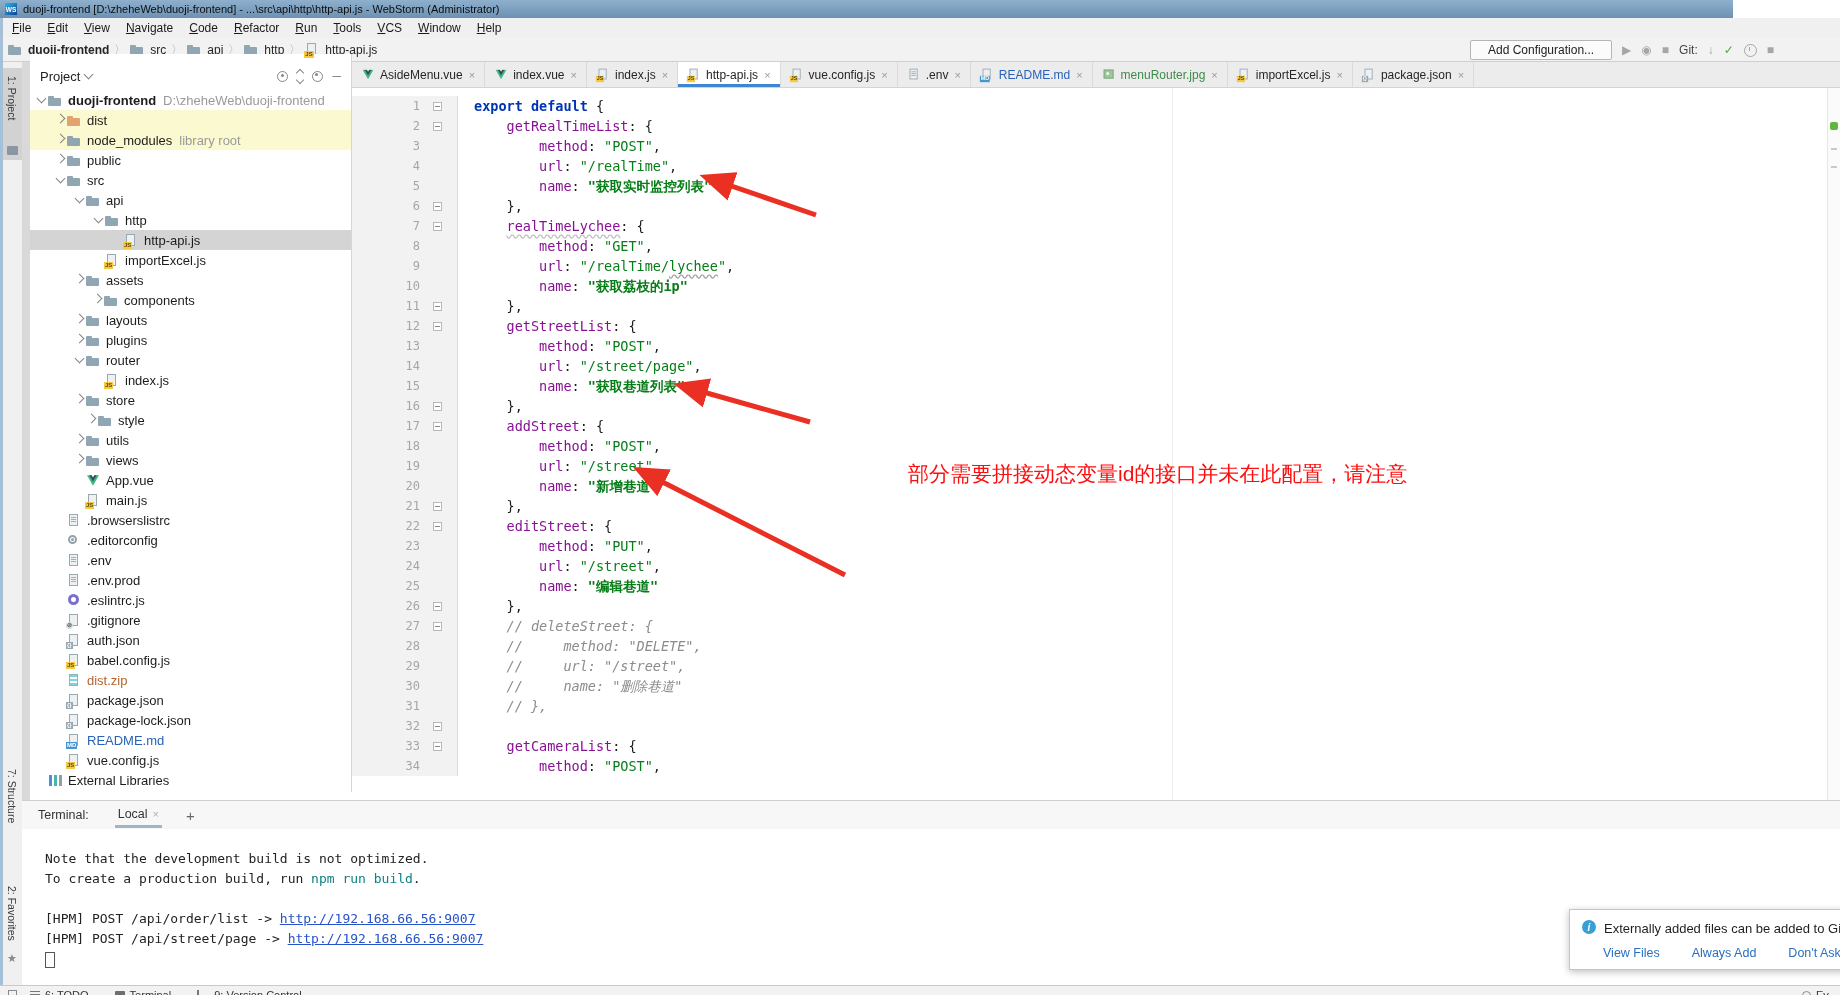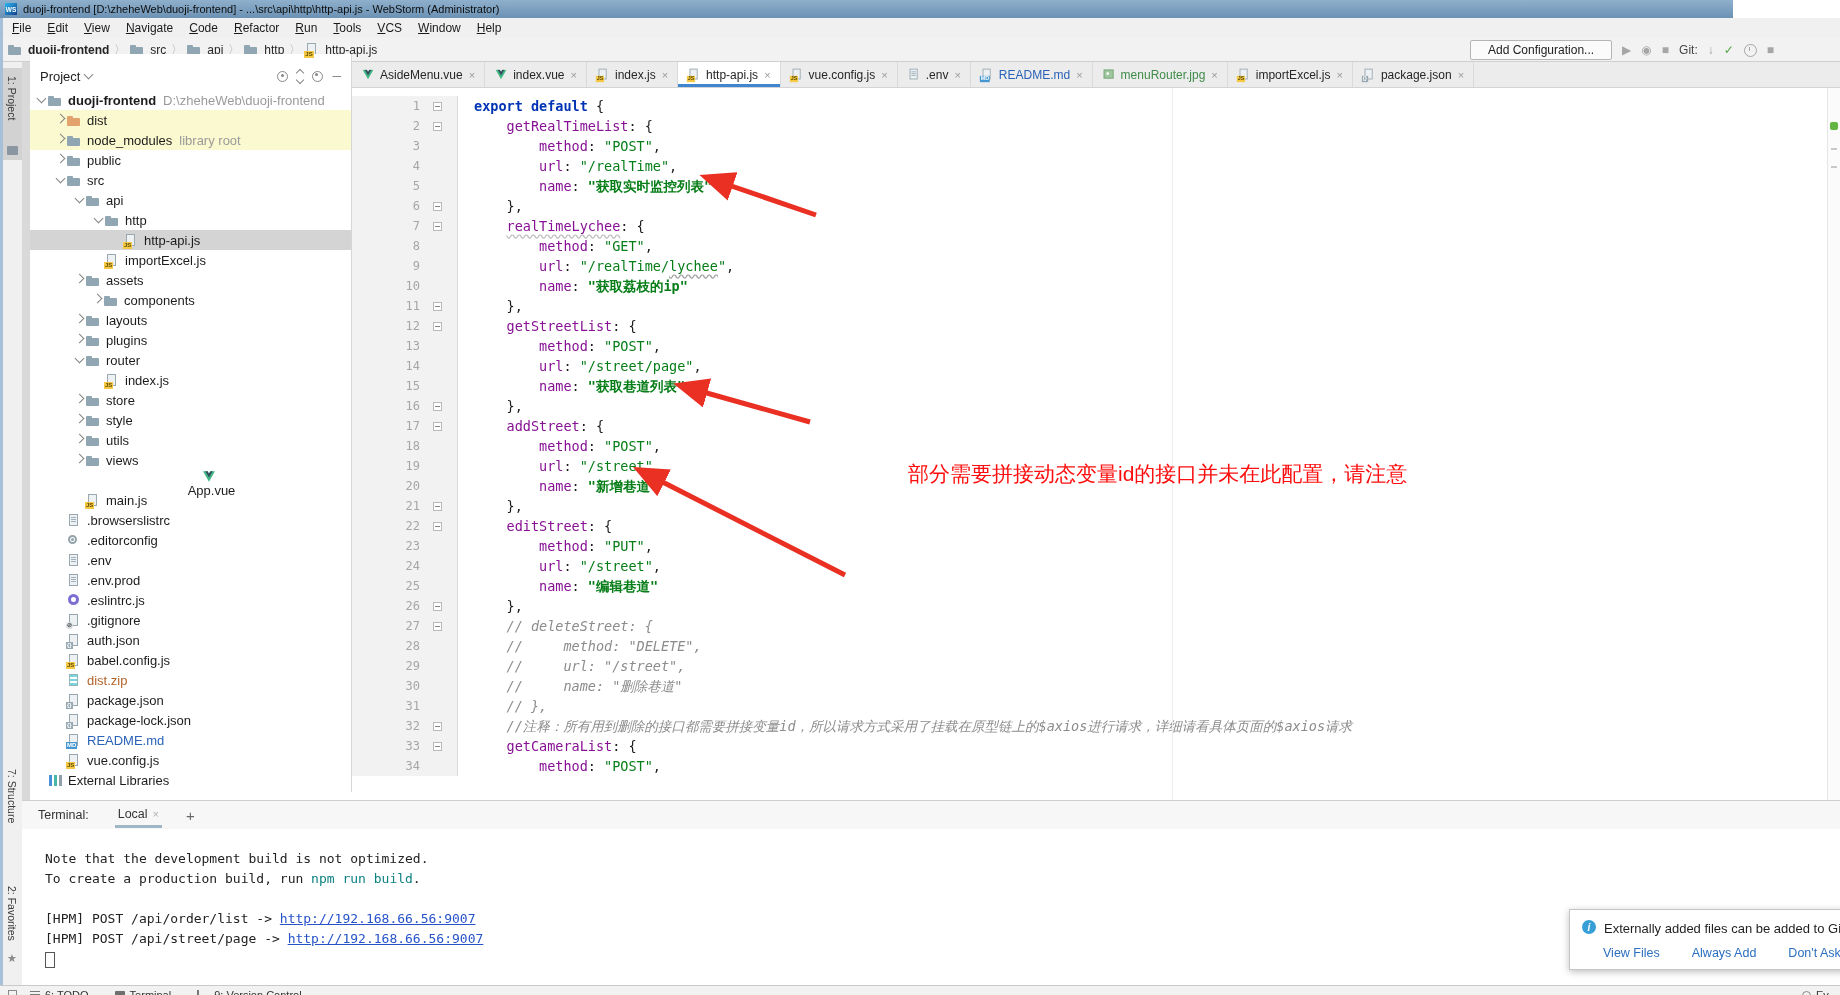--- a/index.html
+++ b/index.html
@@ -343,42 +343,42 @@
         </span>
         <span class="tlabel">index.js</span>
       </div>
       <div class="trow" style="padding-left: 42px;">
         <span class="chvbox">
           <span class="chv r"></span>
         </span>
         <span class="ic folder"></span>
         <span class="tlabel">store</span>
       </div>
-      <div class="trow" style="padding-left: 42px;">
+      <div class="trow" style="padding-left: 54px;">
         <span class="chvbox">
           <span class="chv r"></span>
         </span>
         <span class="ic folder"></span>
         <span class="tlabel">style</span>
       </div>
       <div class="trow" style="padding-left: 42px;">
         <span class="chvbox">
           <span class="chv r"></span>
         </span>
         <span class="ic folder"></span>
         <span class="tlabel">utils</span>
       </div>
       <div class="trow" style="padding-left: 42px;">
         <span class="chvbox">
           <span class="chv r"></span>
         </span>
         <span class="ic folder"></span>
         <span class="tlabel">views</span>
       </div>
-      <div class="trow" style="padding-left: 42px; flex-direction: column;">
+      <div class="trow" style="padding-left: 42px;">
         <span class="chvbox"></span>
         <span class="ic vue">
           <svg width="12" height="11" viewBox="0 0 261 226">
             <path fill="#41b883" d="M161 0 130 54 100 0H0l130 226L261 0Z"></path>
             <path fill="#34495e" d="M161 0l-31 54L100 0H52l78 135L209 0Z"></path>
           </svg>
         </span>
         <span class="tlabel">App.vue</span>
       </div>
       <div class="trow" style="padding-left: 42px;">
@@ -575,21 +575,21 @@
       <div class="cl"><span class="gut"><span class="ln">22</span><span class="foldc"><span class="fb"></span></span></span><span class="ctext"><span class="sg-t">    </span><span class="sg-p">editStreet</span><span class="sg-t">: {</span></span></div>
       <div class="cl"><span class="gut"><span class="ln">23</span><span class="foldc"></span></span><span class="ctext"><span class="sg-t">        </span><span class="sg-p">method</span><span class="sg-t">: </span><span class="sg-s">"PUT"</span><span class="sg-t">,</span></span></div>
       <div class="cl"><span class="gut"><span class="ln">24</span><span class="foldc"></span></span><span class="ctext"><span class="sg-t">        </span><span class="sg-p">url</span><span class="sg-t">: </span><span class="sg-s">"/street"</span><span class="sg-t">,</span></span></div>
       <div class="cl"><span class="gut"><span class="ln">25</span><span class="foldc"></span></span><span class="ctext"><span class="sg-t">        </span><span class="sg-p">name</span><span class="sg-t">: </span><span class="sg-sc">"编辑巷道"</span></span></div>
       <div class="cl"><span class="gut"><span class="ln">26</span><span class="foldc"><span class="fb"></span></span></span><span class="ctext"><span class="sg-t">    },</span></span></div>
       <div class="cl"><span class="gut"><span class="ln">27</span><span class="foldc"><span class="fb"></span></span></span><span class="ctext"><span class="sg-c">    // deleteStreet: {</span></span></div>
       <div class="cl"><span class="gut"><span class="ln">28</span><span class="foldc"></span></span><span class="ctext"><span class="sg-c">    //     method: "DELETE",</span></span></div>
       <div class="cl"><span class="gut"><span class="ln">29</span><span class="foldc"></span></span><span class="ctext"><span class="sg-c">    //     url: "/street",</span></span></div>
       <div class="cl"><span class="gut"><span class="ln">30</span><span class="foldc"></span></span><span class="ctext"><span class="sg-c">    //     name: "删除巷道"</span></span></div>
       <div class="cl"><span class="gut"><span class="ln">31</span><span class="foldc"></span></span><span class="ctext"><span class="sg-c">    // },</span></span></div>
-      <div class="cl"><span class="gut"><span class="ln">32</span><span class="foldc"><span class="fb"></span></span></span><span class="ctext"><span class="sg-c">    //注释：所有用到删除的接口都需要拼接变量id，所以请求方式采用了挂载在原型链上的$axios进行请求，详细请看具体页面的$axios请求</span></span></div>
+      <div class="cl"><span class="gut"><span class="ln">32</span><span class="foldc"><span class="fb"></span></span></span></div>
       <div class="cl"><span class="gut"><span class="ln">33</span><span class="foldc"><span class="fb"></span></span></span><span class="ctext"><span class="sg-t">    </span><span class="sg-p">getCameraList</span><span class="sg-t">: {</span></span></div>
       <div class="cl"><span class="gut"><span class="ln">34</span><span class="foldc"></span></span><span class="ctext"><span class="sg-t">        </span><span class="sg-p">method</span><span class="sg-t">: </span><span class="sg-s">"POST"</span><span class="sg-t">,</span></span></div>
     </div>
   <div id="guide"></div>
   <div id="estripe">
     <span id="okmark"></span>
     <span class="etick" style="top:60px;"></span>
     <span class="etick" style="top:78px;"></span>
   </div>
   <svg id="arrows">

